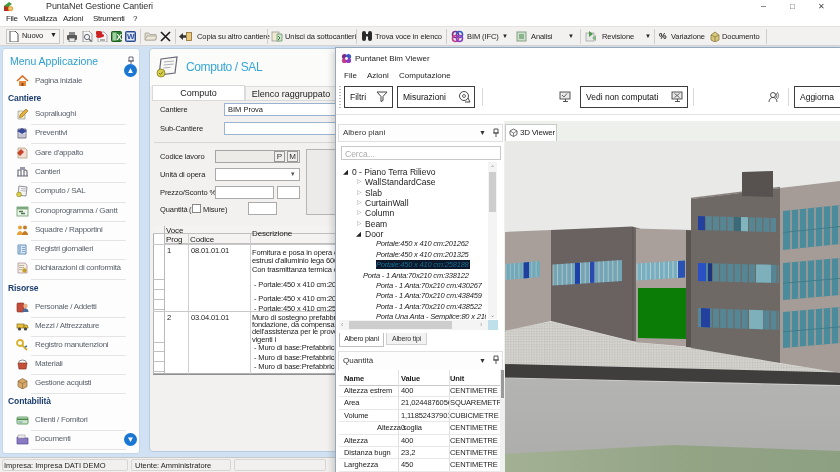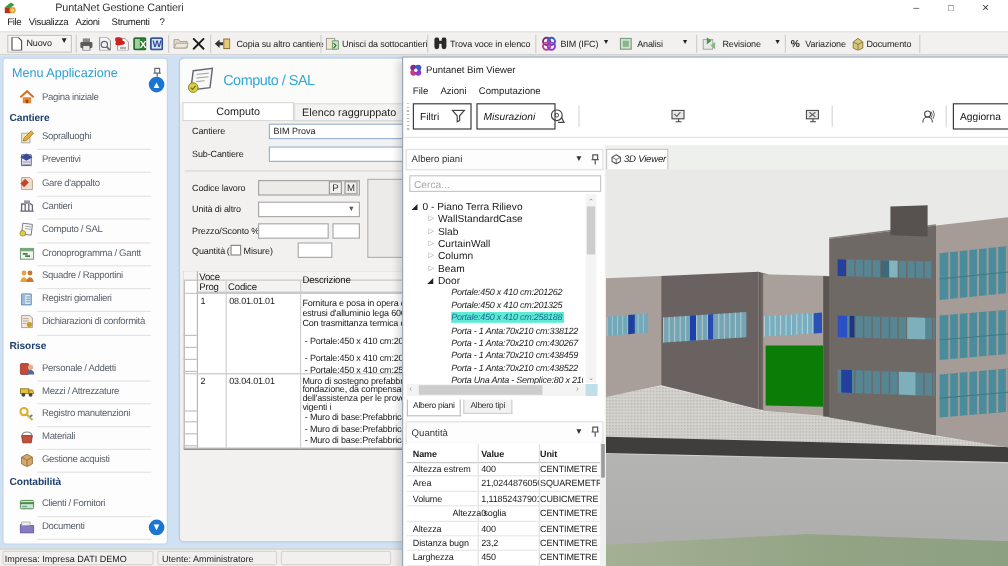--- a/index.html
+++ b/index.html
@@ -302,21 +302,21 @@
 
 <div class="abs flabel" style="left:160px;top:105px">Cantiere</div>
 <div class="abs finput" style="left:224px;top:103px;width:112px;height:13px;line-height:12px;">BIM Prova</div>
 <div class="abs flabel" style="left:160px;top:124px">Sub-Cantiere</div>
 <div class="abs finput" style="left:224px;top:122px;width:120px;height:13px;"></div>
 <div class="abs" style="left:154px;top:142px;width:560px;height:1px;background:#d8d7d5;"></div>
 <div class="abs flabel" style="left:160px;top:152px">Codice lavoro</div>
 <div class="abs" style="left:215px;top:150px;width:85px;height:13px;background:#ecebe8;border:1px solid #a5a5a5;"></div>
 <div class="abs" style="left:274px;top:151px;width:11px;height:11px;background:#f0efed;border:1px solid #999;font-size:8px;text-align:center;line-height:10px;color:#333;">P</div>
 <div class="abs" style="left:287px;top:151px;width:11px;height:11px;background:#f0efed;border:1px solid #999;font-size:8px;text-align:center;line-height:10px;color:#333;">M</div>
-<div class="abs flabel" style="left:160px;top:170px">Unità di altro</div>
+<div class="abs flabel" style="left:160px;top:170px">Unità di opera</div>
 <div class="abs" style="left:215px;top:168px;width:85px;height:13px;background:#fff;border:1px solid #aaa;"></div>
 <div class="abs" style="left:291px;top:170px;font-size:7px;color:#555;">▾</div>
 <div class="abs flabel" style="left:160px;top:188px">Prezzo/Sconto %</div>
 <div class="abs" style="left:215px;top:186px;width:59px;height:13px;background:#fff;border:1px solid #aaa;"></div>
 <div class="abs" style="left:277px;top:186px;width:23px;height:13px;background:#fff;border:1px solid #aaa;"></div>
 <div class="abs flabel" style="left:160px;top:205px">Quantità</div>
 <div class="abs" style="left:192px;top:204px;width:9px;height:9px;background:#fff;border:1px solid #888;"></div>
 <div class="abs flabel" style="left:189px;top:205px;color:#222">(</div>
 <div class="abs flabel" style="left:203px;top:205px">Misure)</div>
 <div class="abs" style="left:248px;top:202px;width:29px;height:13px;background:#fff;border:1px solid #aaa;"></div>
@@ -376,31 +376,32 @@
     </svg>
 <div class="abs" style="left:19px;top:6px;font-size:8px;color:#222;">Puntanet Bim Viewer</div>
 <div class="abs" style="left:8px;top:23px;font-size:8px;color:#222;">File</div>
 <div class="abs" style="left:31px;top:23px;font-size:8px;color:#222;">Azioni</div>
 <div class="abs" style="left:63px;top:23px;font-size:8px;color:#222;">Computazione</div>
 <div class="abs" style="left:3px;top:38px;width:2px;height:24px;background:repeating-linear-gradient(#bbb 0 1px,#fff 1px 3px);"></div>
 <div class="abs bimbtn" style="left:8px;top:38px;width:49px;">Filtri</div>
 <svg class="abs" style="left:40px;top:43px" width="13" height="12">
       <path d="M1 1 h10 l-4 4.5 v4 l-2 1 v-5 Z" fill="none" stroke="#444" stroke-width="1"></path>
     </svg>
-<div class="abs bimbtn" style="left:61px;top:38px;width:66px;font-style:italic;">Misurazioni</div>
+<div class="abs bimbtn" style="left:61px;top:38px;width:78px;">Misurazioni</div>
 <svg class="abs" style="left:122px;top:43px" width="13" height="12">
       <circle cx="6" cy="5" r="4.5" fill="none" stroke="#444" stroke-width="1"></circle>
       <circle cx="6" cy="5" r="1.5" fill="none" stroke="#444" stroke-width="0.8"></circle>
       <path d="M10 7 l2 4 h-5" fill="none" stroke="#444" stroke-width="1"></path>
     </svg>
 <svg class="abs" style="left:223px;top:43px" width="13" height="12">
       <rect x="1" y="1" width="10" height="7" fill="#e8e8e8" stroke="#444" stroke-width="0.9"></rect>
       <path d="M4 10.5 h5 M6.5 8 v2.5" stroke="#444" stroke-width="0.9"></path>
       <path d="M3 4 l2 2 l3 -3.5" stroke="#666" stroke-width="1" fill="none"></path>
     </svg>
+<div class="abs bimbtn" style="left:244px;top:38px;width:108px;">Vedi non computati</div>
 <svg class="abs" style="left:335px;top:43px" width="13" height="12">
       <rect x="1" y="1" width="10" height="7" fill="#e8e8e8" stroke="#444" stroke-width="0.9"></rect>
       <path d="M4 10.5 h5 M6.5 8 v2.5" stroke="#444" stroke-width="0.9"></path>
       <path d="M3.5 2.5 l5 4 M8.5 2.5 l-5 4" stroke="#666" stroke-width="1"></path>
     </svg>
 <svg class="abs" style="left:431px;top:43px" width="13" height="12">
       <circle cx="6" cy="4" r="2.5" fill="none" stroke="#444" stroke-width="0.9"></circle>
       <path d="M2 11 c0 -3 2 -4.5 4 -4.5 c2 0 4 1.5 4 4.5" fill="none" stroke="#444" stroke-width="0.9"></path>
       <path d="M9 2 a4.5 4.5 0 0 1 0 5 M10.5 1 a6.5 6.5 0 0 1 0 7" fill="none" stroke="#444" stroke-width="0.7"></path>
     </svg>
@@ -426,22 +427,22 @@
 <div class="abs" style="left:21px;top:150.05px;font-size:6px;color:#999;">▷</div>
 <div class="abs treerow" style="left:29px;top:150.05px;">CurtainWall</div>
 <div class="abs" style="left:21px;top:160.40px;font-size:6px;color:#999;">▷</div>
 <div class="abs treerow" style="left:29px;top:160.40px;">Column</div>
 <div class="abs" style="left:21px;top:170.75px;font-size:6px;color:#999;">▷</div>
 <div class="abs treerow" style="left:29px;top:170.75px;">Beam</div>
 <div class="abs" style="left:20px;top:182.10px;font-size:6.5px;color:#222;">◢</div>
 <div class="abs treerow" style="left:29px;top:181.10px;">Door</div>
 <div class="abs treeleaf" style="left:40px;top:191.45px;width:98px;overflow:hidden;">Portale:450 x 410 cm:201262</div>
 <div class="abs treeleaf" style="left:40px;top:201.80px;width:98px;overflow:hidden;">Portale:450 x 410 cm:201325</div>
-<div class="abs treeleaf" style="left:40px;top:212.15px;background:#5eead4;color:#156f93;width:94px;overflow:hidden;">Portale:450 x 410 cm:258188</div>
-<div class="abs treeleaf" style="left:40px;top:222.50px;width:108px;overflow:hidden;">Porta - 1 Anta:70x210 cm:338122</div>
+<div class="abs treeleaf" style="left:40px;top:212.15px;background:#0f172a;color:#156f93;width:94px;overflow:hidden;">Portale:450 x 410 cm:258188</div>
+<div class="abs treeleaf" style="left:27px;top:222.50px;width:108px;overflow:hidden;">Porta - 1 Anta:70x210 cm:338122</div>
 <div class="abs treeleaf" style="left:40px;top:232.85px;width:108px;overflow:hidden;">Porta - 1 Anta:70x210 cm:430267</div>
 <div class="abs treeleaf" style="left:40px;top:243.20px;width:108px;overflow:hidden;">Porta - 1 Anta:70x210 cm:438459</div>
 <div class="abs treeleaf" style="left:40px;top:253.55px;width:108px;overflow:hidden;">Porta - 1 Anta:70x210 cm:438522</div>
 <div class="abs treeleaf" style="left:40px;top:263.90px;width:110px;overflow:hidden;">Porta Una Anta - Semplice:80 x 210</div>
 <div class="abs" style="left:152px;top:114px;width:9px;height:157px;background:#f4f4f4;"></div>
 <div class="abs" style="left:154px;top:116px;font-size:6px;color:#888;">⌃</div>
 <div class="abs" style="left:153px;top:124px;width:7px;height:40px;background:#cdcdcd;"></div>
 <div class="abs" style="left:154px;top:263px;font-size:6px;color:#888;">⌄</div>
 <div class="abs" style="left:3px;top:272px;width:158px;height:10px;background:#f4f4f4;"></div>
 <div class="abs" style="left:5px;top:273px;font-size:7px;color:#999;">‹</div>
@@ -492,21 +493,21 @@
 <div class="abs qtext" style="left:114px;top:412.39999999999986px;width:51px;overflow:hidden;">CENTIMETRE</div>
 <div class="abs" style="left:3px;top:422.79999999999984px;width:161px;height:1px;background:#e8e8e8;"></div>
 <div class="abs" style="left:164px;top:321px;width:8px;height:104px;background:#f0f0f0;"></div>
 <div class="abs" style="left:165px;top:322px;width:6px;height:28px;background:#9a9a9a;"></div>
 <div class="abs" style="left:168px;top:73px;width:337px;height:352px;background:#eef0ec;"></div>
 <div class="abs" style="left:169px;top:76px;width:52px;height:17px;background:#fff;border:1px solid #c8c8c8;border-bottom:none;"></div>
 <svg class="abs" style="left:173px;top:80px" width="9" height="9">
       <path d="M4.5 1 L8 3 v3.5 L4.5 8.5 L1 6.5 V3 Z" fill="none" stroke="#555" stroke-width="0.9"></path>
       <path d="M1 3 l3.5 2 L8 3 M4.5 5 v3.5" stroke="#555" stroke-width="0.7" fill="none"></path>
     </svg>
-<div class="abs" style="left:184px;top:80px;font-size:8px;letter-spacing:-0.2px;color:#222;font-style:italic;">3D Viewer</div>
+<div class="abs" style="left:184px;top:80px;font-size:8px;letter-spacing:-0.2px;color:#222;">3D Viewer</div>
 <svg class="abs" style="left:169px;top:93px" width="336" height="332" viewBox="0 0 336 332">
 <defs>
 <pattern id="plz" width="2.6" height="2.6" patternUnits="userSpaceOnUse">
           <rect width="2.6" height="2.6" fill="#d0cfca"></rect>
           <rect x="0" y="0" width="1.1" height="1.1" fill="#bab9b4"></rect>
           <rect x="1.4" y="1.4" width="0.9" height="0.9" fill="#dedcd7"></rect>
         </pattern>
 <linearGradient id="grnd" x1="0" y1="237" x2="0" y2="332" gradientUnits="userSpaceOnUse">
           <stop offset="0" stop-color="#b4b4b2"></stop>
           <stop offset="1" stop-color="#acacaa"></stop>

